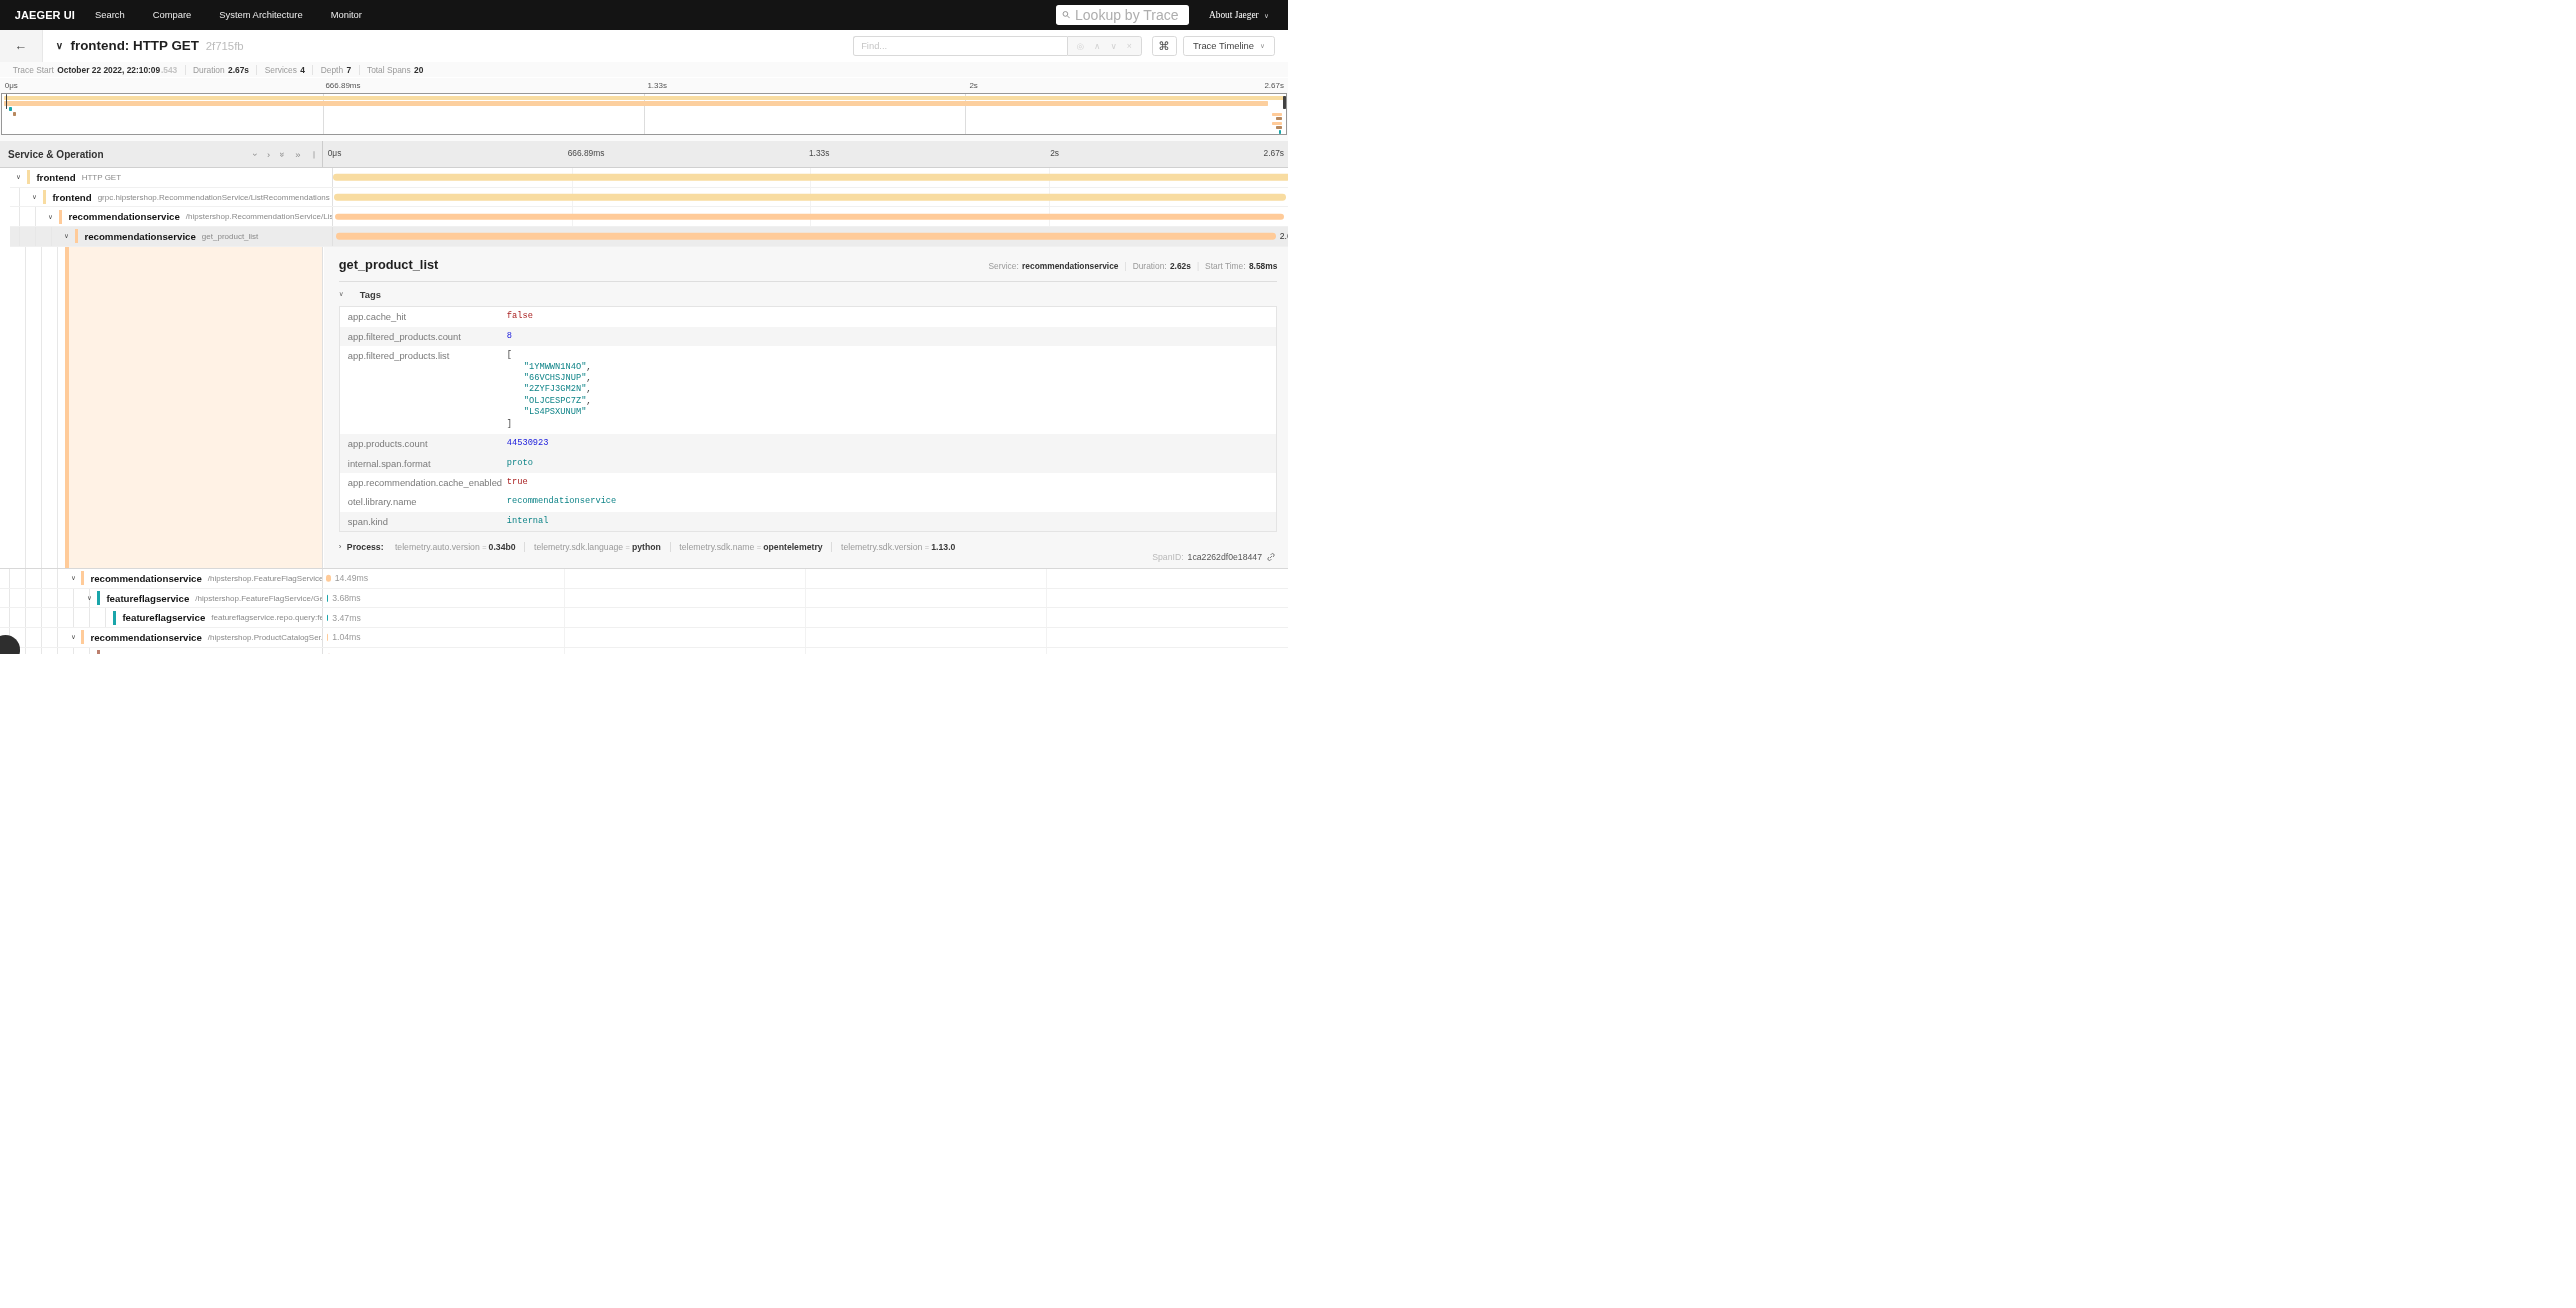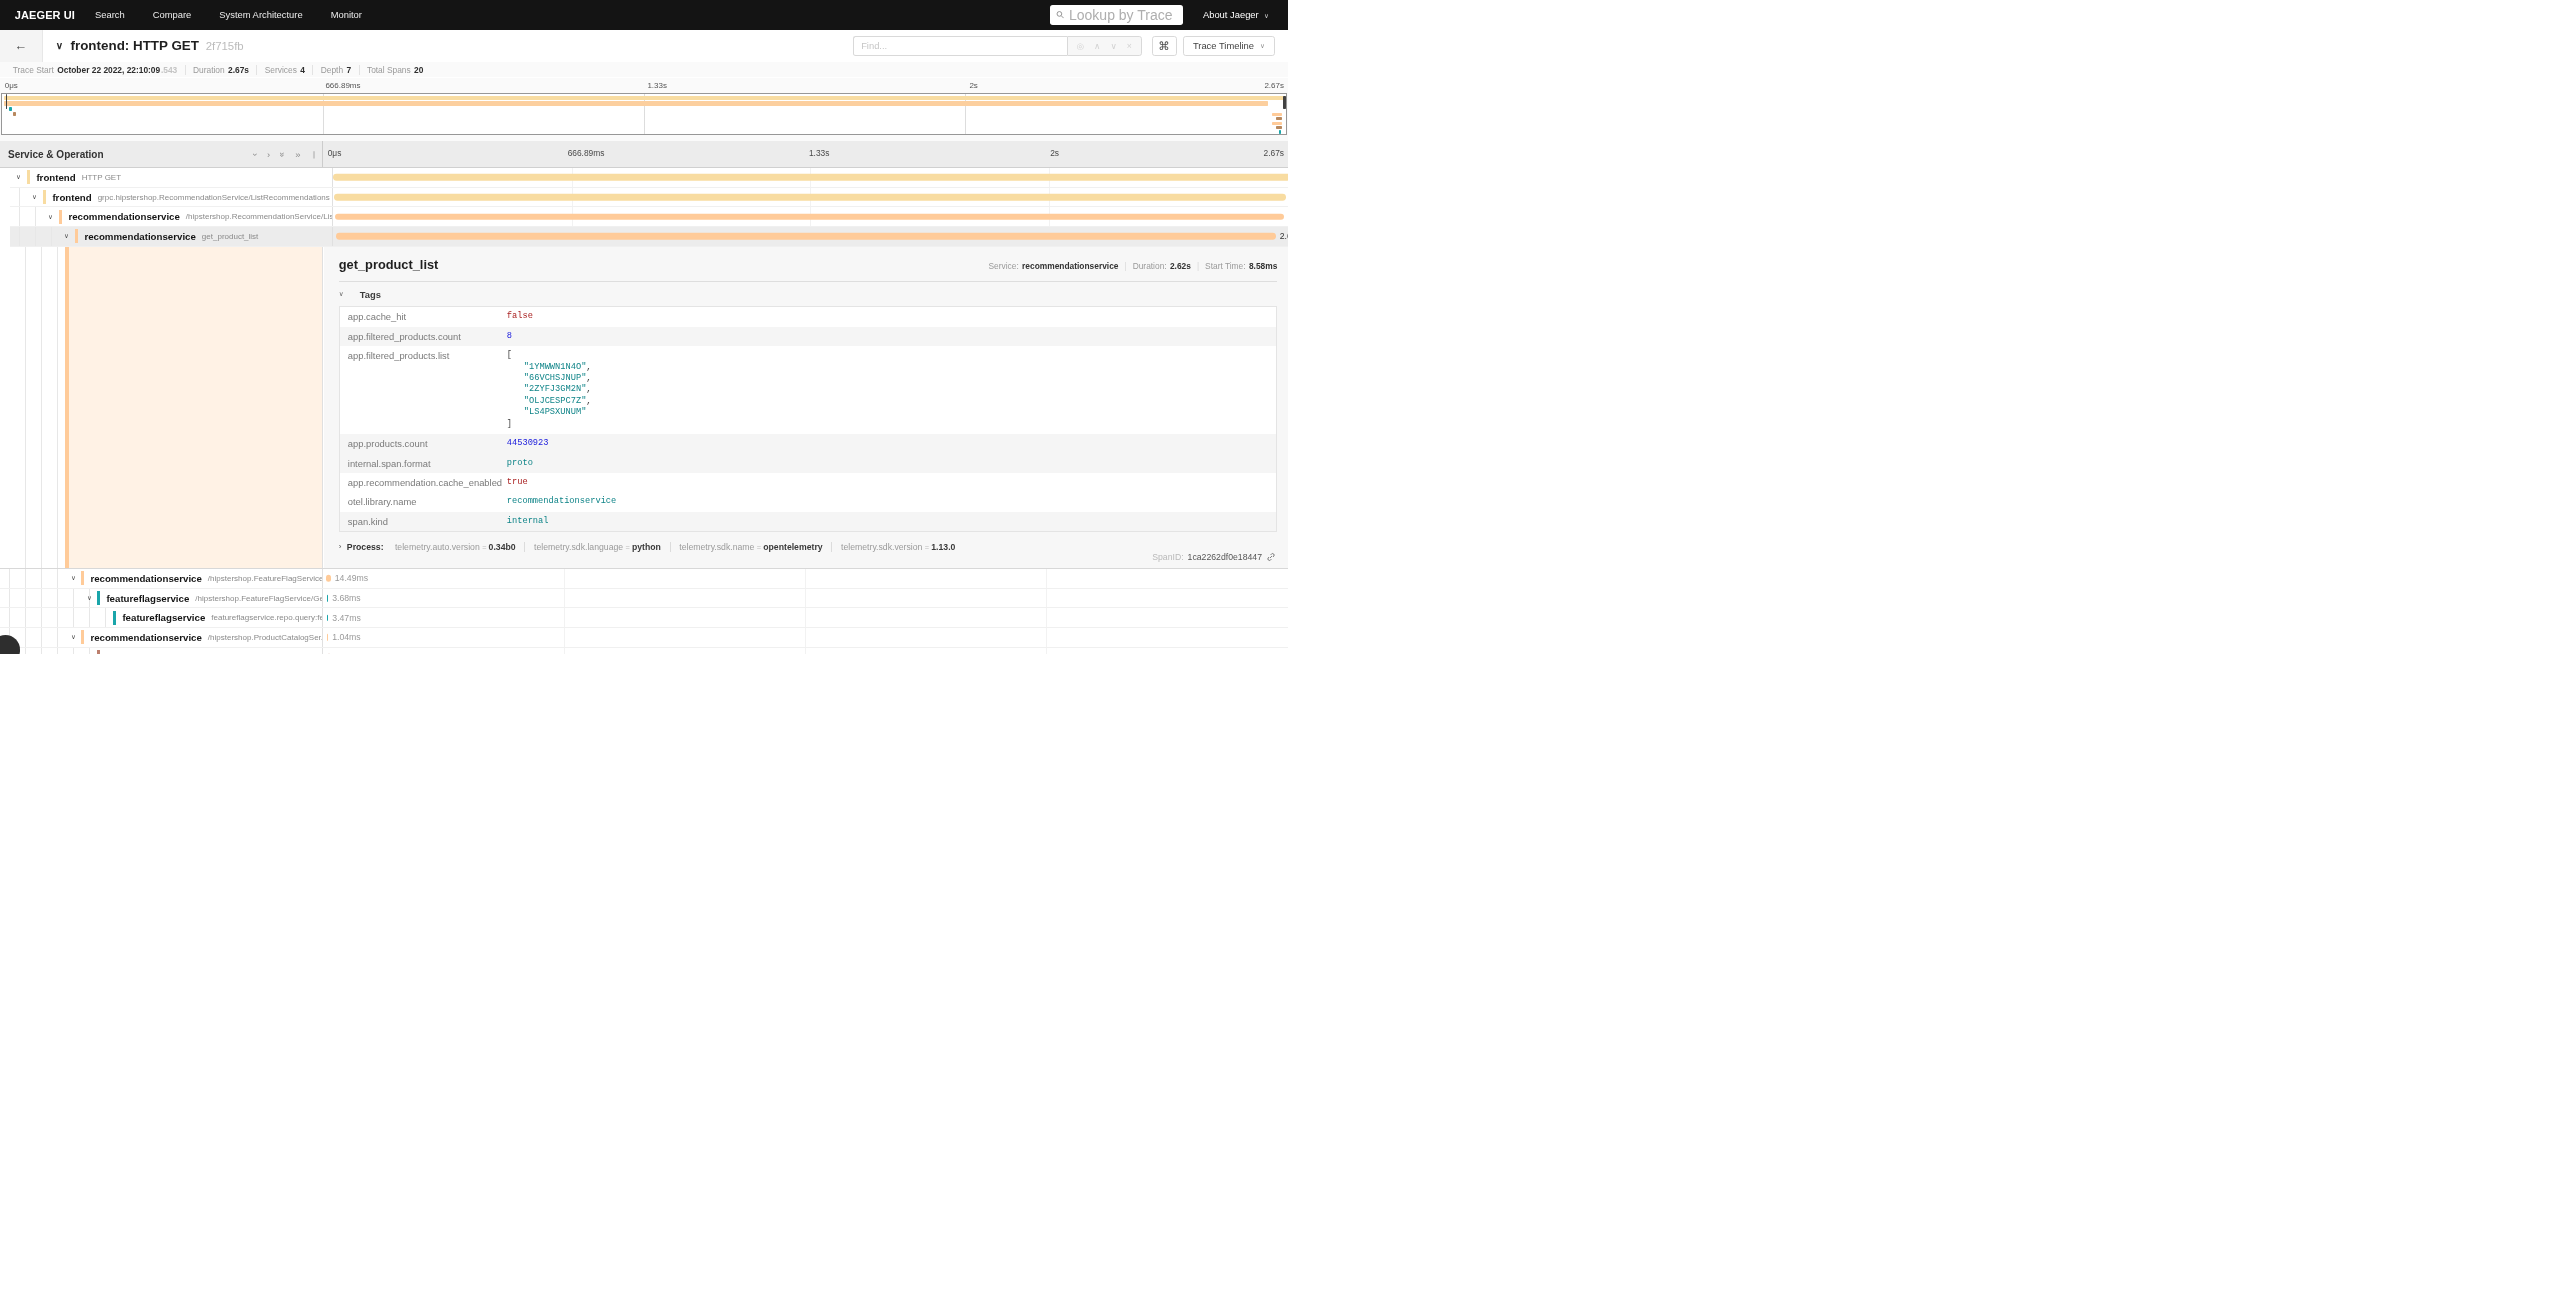--- a/index.html
+++ b/index.html
@@ -8,21 +8,21 @@
 
   
   .nav { position:absolute; top:0; left:0; right:0; height:29.5px; background:#141414; display:flex; align-items:center; color:#fff; }
   .brand { font-weight:700; font-size:11px; margin:0 20px 0 14.8px; letter-spacing:0.1px; }
   .nav-menu { display:flex; align-items:center; }
   .nav-item { font-size:9.4px; color:#ececec; margin-right:28px; cursor:pointer; }
   .nav-right { margin-left:auto; display:flex; align-items:center; }
   .lookup { width:133px; height:20px; background:#fff; border-radius:2.7px; display:flex; align-items:center; padding:0 6px; gap:4.7px; }
   .lookup input { border:none; outline:none; width:100%; font-size:14px; color:#444; background:transparent; font-family:inherit;text-align:center; }
   .lookup input::placeholder { color:#aeaeae; }
-  .about { color:#fff; font-size:9.4px; margin:0 19px 0 20px; display:flex; align-items:flex-end; gap:5.4px; }
+  .about { color:#fff; font-size:9.4px; margin:0 19px 0 20px; display:flex; align-items:flex-end; gap:5.4px;font-family:Liberation Serif, serif; }
   .about .chev-sm { font-size:6.7px; color:#cfcfcf; }
 
   
   .trace-bar { position:absolute; top:29.5px; left:0; right:0; height:33px; background:#fff; border-bottom:0.7px solid #e4e4e4; display:flex; align-items:center; }
   .back-btn { width:43px; height:100%; background:#f4f4f4; border-right:0.7px solid #e7e7e7; display:flex; align-items:center; justify-content:center; font-size:12.8px; color:#3a3a3a; cursor:pointer; }
   .title-chev { font-size:10px; font-weight:700; color:#2b2b2b; margin:0 7.4px 0 12.8px; }
   .trace-title { font-size:13.4px; font-weight:700; color:#1f1f1f; }
   .trace-id { font-size:11.4px; color:#bcbcbc; font-weight:400; margin-left:6.7px; }
   .find-wrap { margin-left:auto; display:flex; align-items:center; }
   .find-input { width:214px; height:20px; border:0.7px solid #d9d9d9; border-right:none; border-radius:2.7px 0 0 2.7px; background:#fff; display:flex; align-items:center; padding:0 7.4px; }

